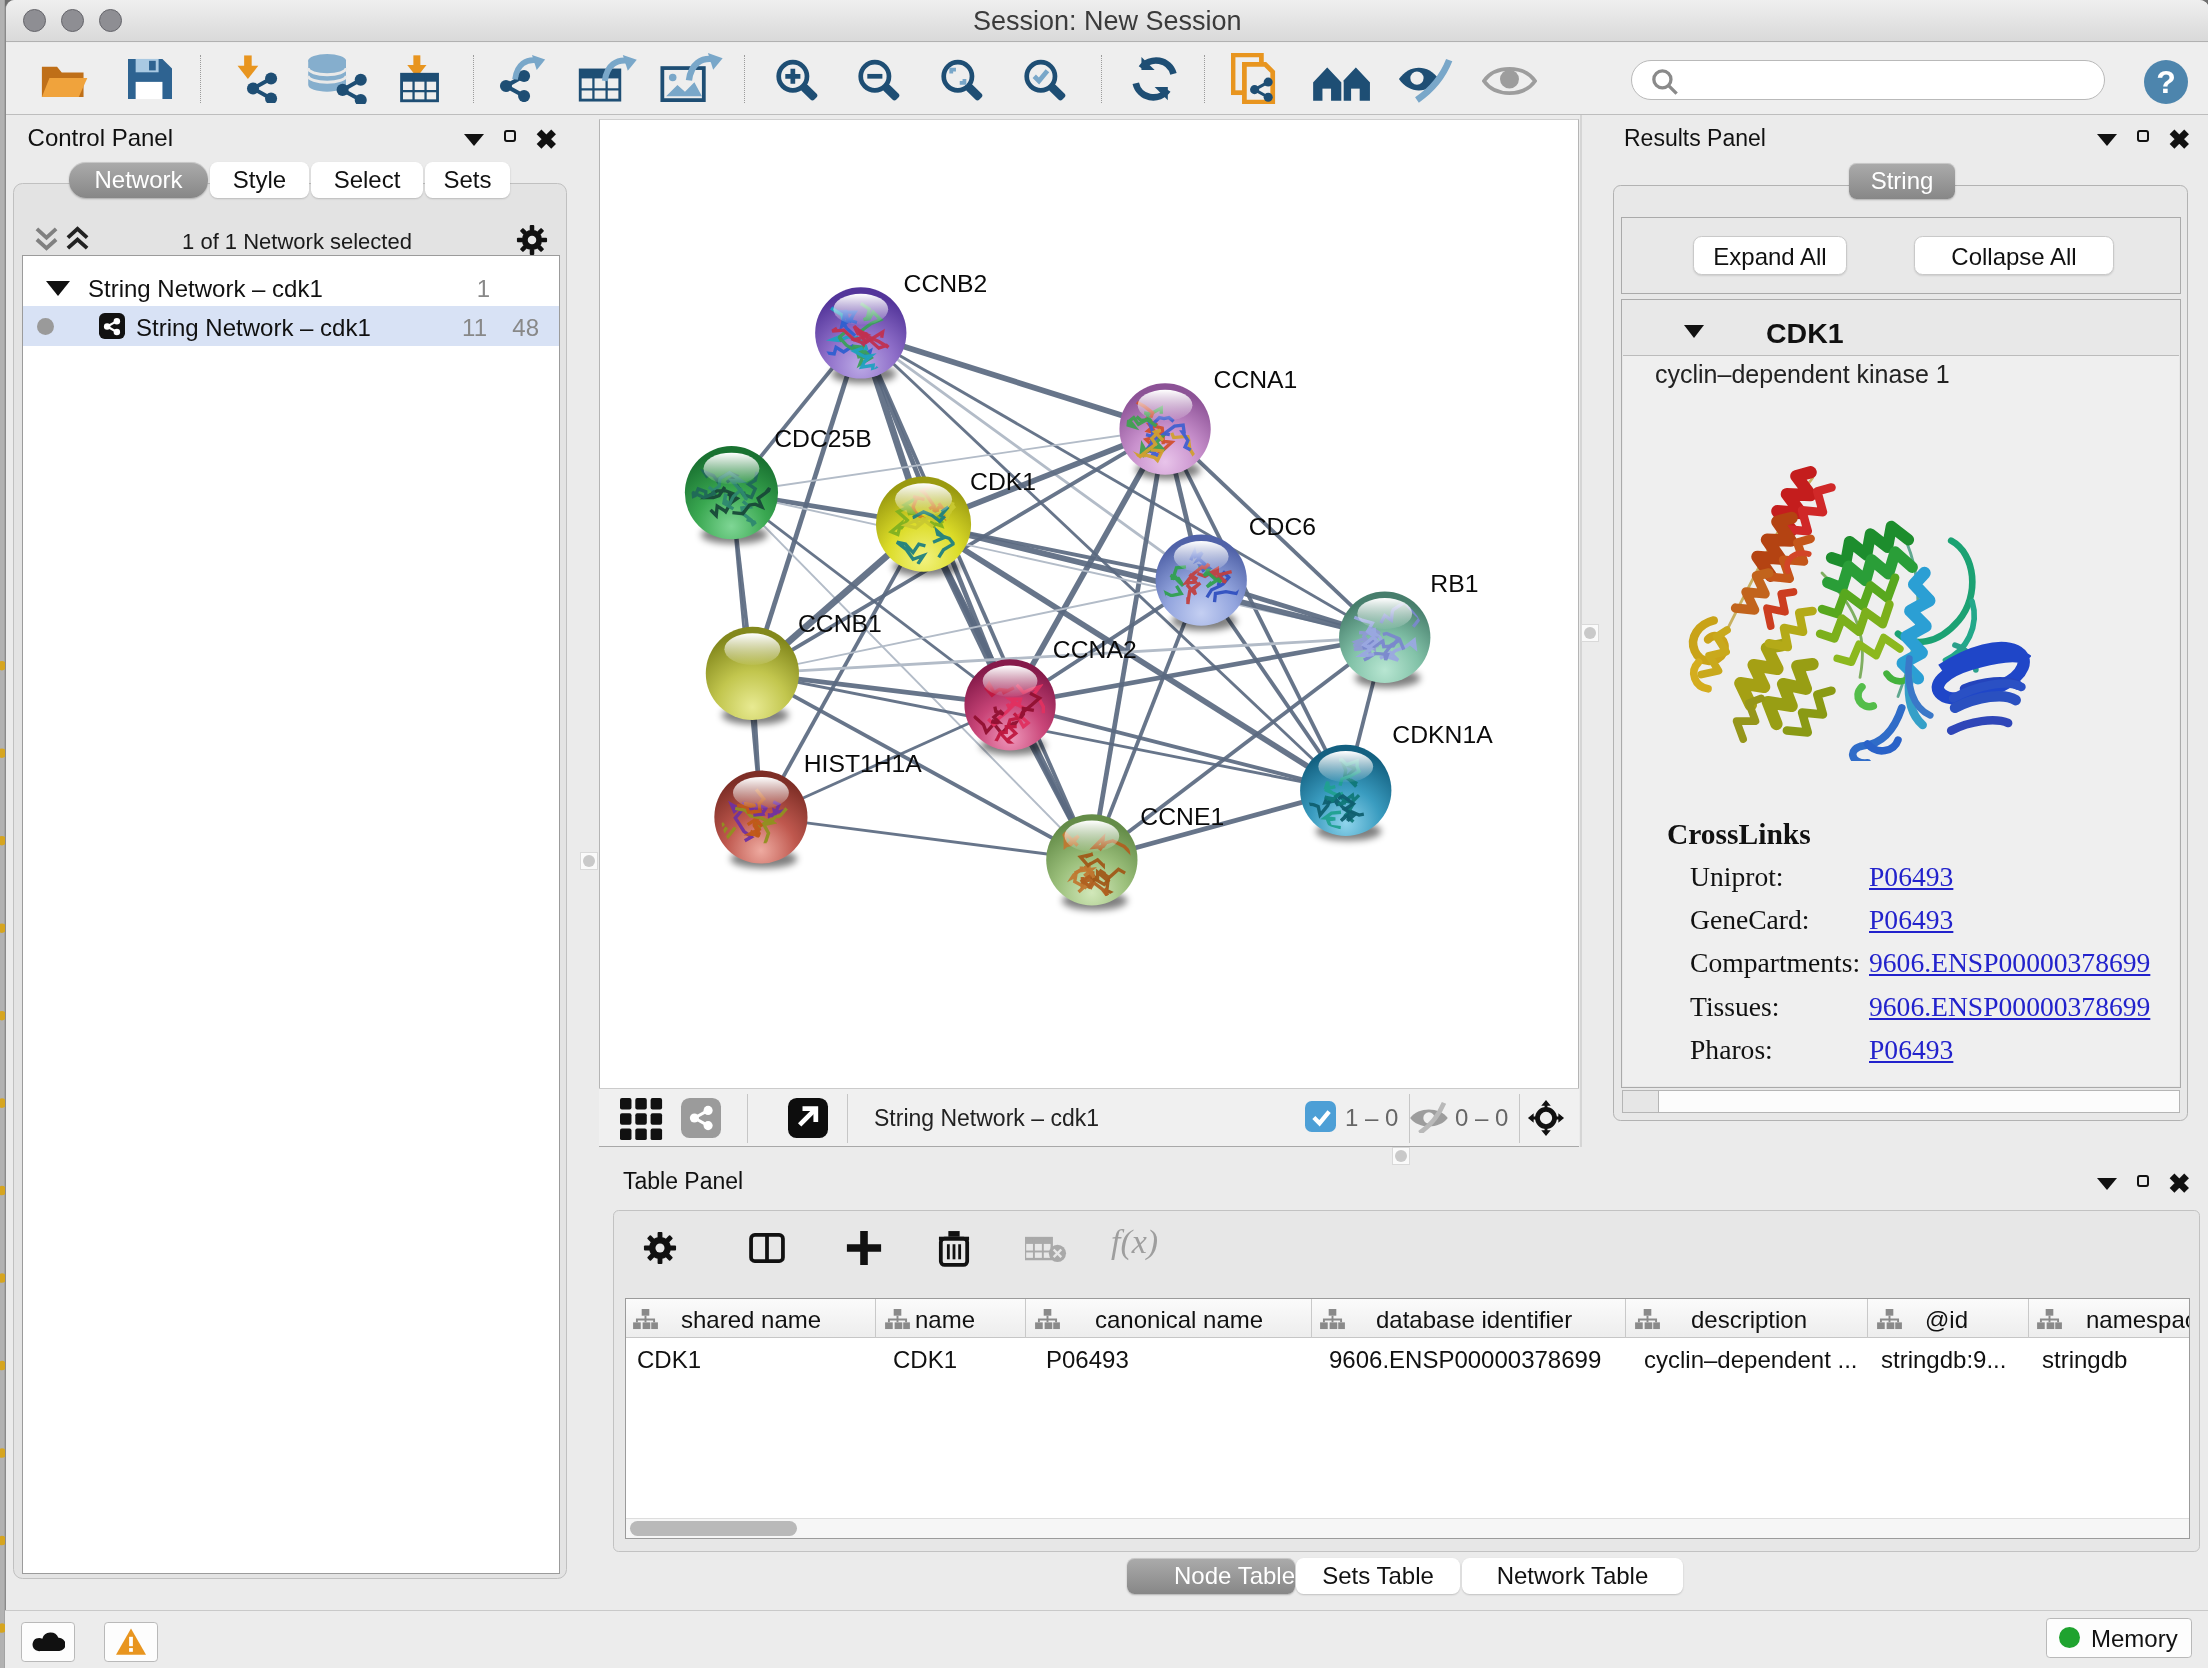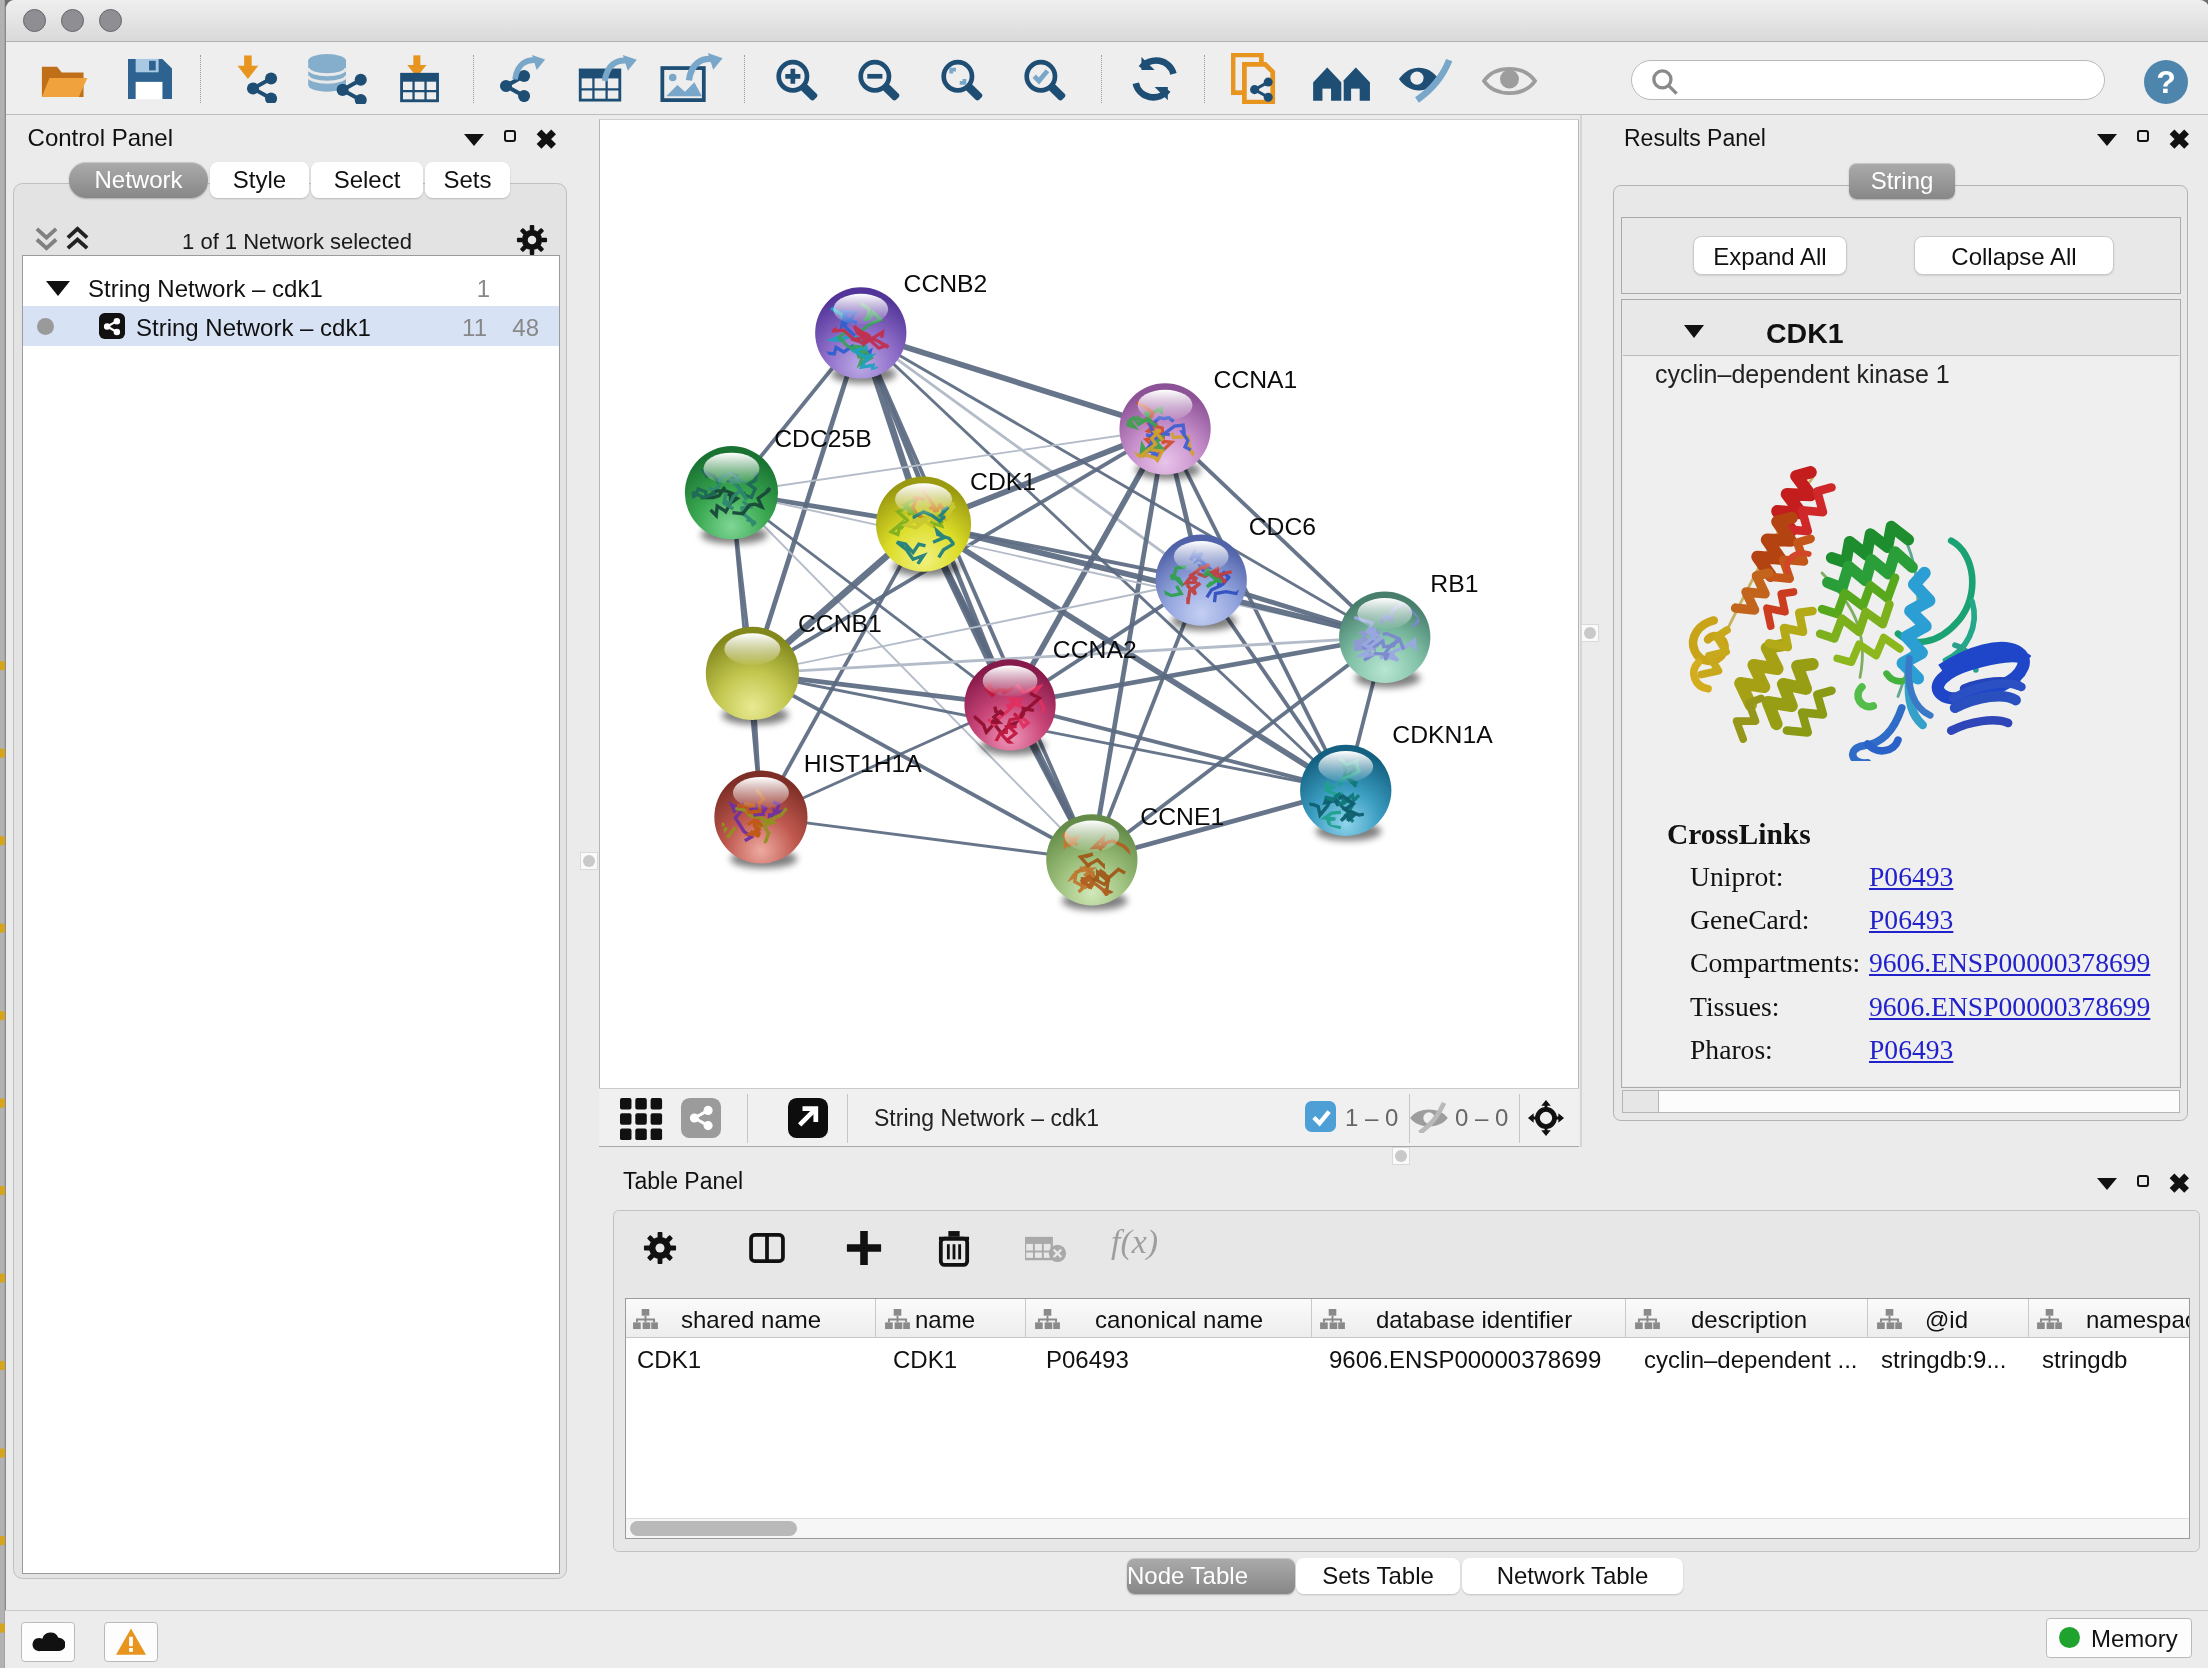--- a/index.html
+++ b/index.html
@@ -17,20 +17,21 @@
     <circle cx="2" cy="1436" r="5" fill="#d6a520"></circle>
     <circle cx="2" cy="1528" r="5" fill="#d6a520"></circle>
     <circle cx="2" cy="1620" r="5" fill="#d6a520"></circle>
     <circle cx="2" cy="1712" r="5" fill="#d6a520"></circle>
   </svg>
 <div id="win">
  <div style="position:absolute;left:0;top:0;width:100%;height:42px;background:linear-gradient(#efefef,#d9d9d9);border-bottom:1px solid #b1b1b1"></div>
  <div style="position:absolute;left:17px;top:8.6px;width:23px;height:23px;border-radius:50%;background:#8e8e93;border:1.4px solid #65656b"></div>
  <div style="position:absolute;left:55px;top:8.6px;width:23px;height:23px;border-radius:50%;background:#8e8e93;border:1.4px solid #65656b"></div>
  <div style="position:absolute;left:93px;top:8.6px;width:23px;height:23px;border-radius:50%;background:#8e8e93;border:1.4px solid #65656b"></div>
+ <div style="position:absolute;left:0;top:5.7px;width:100%;text-align:center;font:27px 'Liberation Sans',sans-serif;color:#3b3b3b">Session: New Session</div>
  <div style="position:absolute;left:0;top:43px;width:100%;height:72px;background:#eeeeee;border-bottom:1.9px solid #bdbdbd"></div>
 </div>
 <div id="abs" style="position:absolute;left:0;top:0;width:2208px;height:1668px">
 <svg style="position:absolute;left:40px;top:57px" width="53" height="44" viewBox="0 0 56 46">
       <path d="M2 10h16l5 6h23v26H2z" fill="#bf6f18"></path>
       <path d="M2 42l8-20h40l-9 20z" fill="#f0a33c"></path>
     </svg>
     <svg style="position:absolute;left:126px;top:57px" width="48" height="44" viewBox="0 0 50 46">
       <path d="M2 2h36l10 10v32H2z" fill="#2e6391"></path>
       <rect x="10" y="2" width="24" height="14" fill="#a9c9e2"></rect>
@@ -755,21 +756,21 @@
     <div style="position:absolute;left:2086px;top:1306px;width:103px;overflow:hidden;white-space:nowrap;font:24px 'Liberation Sans',sans-serif;color:#111">namespace</div>
     <div style="position:absolute;left:637px;top:1346px;font:24px 'Liberation Sans',sans-serif;color:#111">CDK1</div>
     <div style="position:absolute;left:893px;top:1346px;font:24px 'Liberation Sans',sans-serif;color:#111">CDK1</div>
     <div style="position:absolute;left:1046px;top:1346px;font:24px 'Liberation Sans',sans-serif;color:#111">P06493</div>
     <div style="position:absolute;left:1329px;top:1346px;font:24px 'Liberation Sans',sans-serif;color:#111">9606.ENSP00000378699</div>
     <div style="position:absolute;left:1644px;top:1346px;font:24px 'Liberation Sans',sans-serif;color:#111">cyclin–dependent ...</div>
     <div style="position:absolute;left:1881px;top:1346px;font:24px 'Liberation Sans',sans-serif;color:#111">stringdb:9...</div>
     <div style="position:absolute;left:2042px;top:1346px;font:24px 'Liberation Sans',sans-serif;color:#111">stringdb</div>
     <div style="position:absolute;left:626px;top:1518px;width:1563px;height:20px;background:#f6f6f6;border-top:1px solid #ddd"></div>
     <div style="position:absolute;left:630px;top:1521px;width:167px;height:15px;background:#b9b9b9;border-radius:7.6px"></div>
-    <div style="position:absolute;left:1127px;top:1558px;width:168px;height:36px;border-radius:7.6px;background:linear-gradient(#ababab,#878787);color:#fff;box-shadow:inset 0 1px 0 rgba(255,255,255,.35), 0 1px 1.9px rgba(0,0,0,.25);font:24px 'Liberation Sans',sans-serif;text-align:left;line-height:36px">Node Table</div>
+    <div style="position:absolute;left:1127px;top:1558px;width:168px;height:36px;border-radius:7.6px;background:linear-gradient(#ababab,#878787);color:#fff;box-shadow:inset 0 1px 0 rgba(255,255,255,.35), 0 1px 1.9px rgba(0,0,0,.25);font:24px 'Liberation Sans',sans-serif;text-align:right;line-height:36px">Node Table</div>
     <div style="position:absolute;left:1296px;top:1558px;width:164px;height:36px;border-radius:7.6px;background:#fff;color:#111;box-shadow:0 1px 1.9px rgba(0,0,0,.18);font:24px 'Liberation Sans',sans-serif;text-align:center;line-height:36px">Sets Table</div>
     <div style="position:absolute;left:1462px;top:1558px;width:221px;height:36px;border-radius:7.6px;background:#fff;color:#111;box-shadow:0 1px 1.9px rgba(0,0,0,.18);font:24px 'Liberation Sans',sans-serif;text-align:center;line-height:36px">Network Table</div>
 <div style="position:absolute;left:4.8px;top:1610px;width:2204px;height:58px;background:#ececec;border-top:1.9px solid #c9c9c9"></div>
     <div style="position:absolute;left:21px;top:1622px;width:54px;height:40px;background:#fdfdfd;border:1.9px solid #b9b9b9;border-radius:3.8px"></div>
     <svg style="position:absolute;left:31px;top:1632px" width="34" height="21" viewBox="0 0 36 22">
       <path d="M10 20a7 7 0 1 1 2-13 9 9 0 0 1 17-1 6 6 0 0 1 1 14z" fill="#111"></path>
     </svg>
     <div style="position:absolute;left:104px;top:1622px;width:54px;height:40px;background:#fdfdfd;border:1.9px solid #b9b9b9;border-radius:3.8px"></div>
     <svg style="position:absolute;left:116px;top:1628px" width="30" height="27" viewBox="0 0 32 28">
       <path d="M16 0L32 28H0z" fill="#e8951f"></path>

